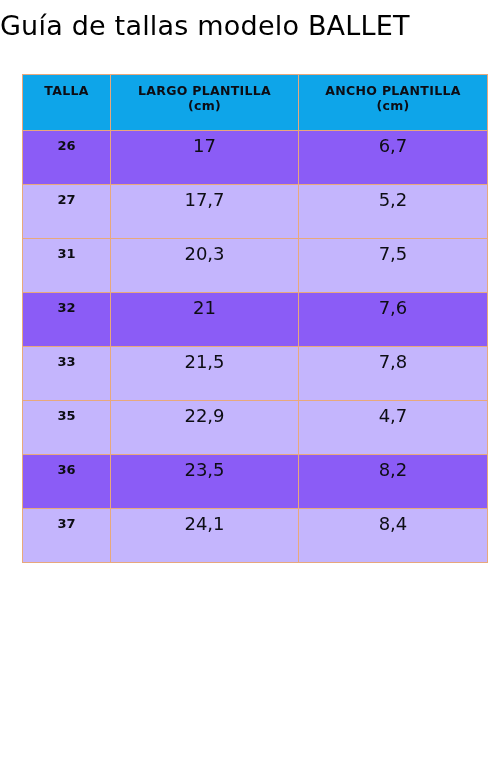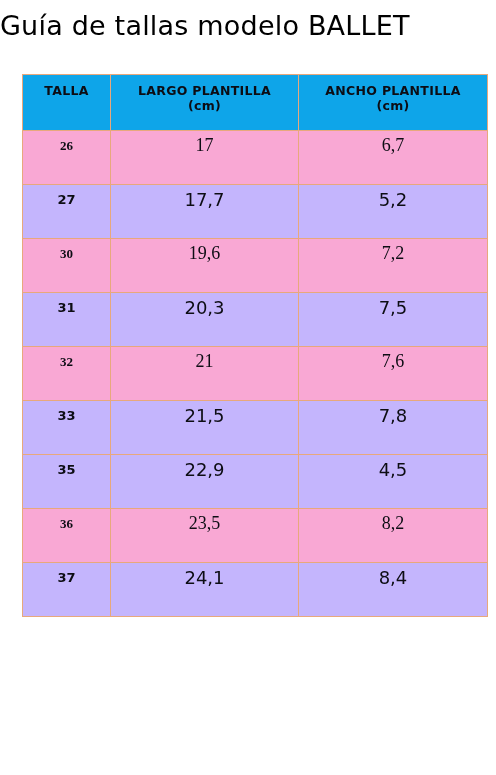--- a/index.html
+++ b/index.html
@@ -76,22 +76,21 @@
     font-weight: 400;
     line-height: 15px;
   }
 
   table.size-table tbody td.talla-cell {
     font-weight: 700;
     font-size: 13px;
   }
 
   table.size-table tbody tr.shaded td {
-    background: #f9a8d4;
-    font-family: Liberation Serif, serif;
+    background: #8b5cf6;
   }
   table.size-table tbody tr.plain td {
     background: #c4b5fd;
   }
 
   .hdr-line2 {
     display: block;
   }
 </style>
 </head>
@@ -127,44 +126,39 @@
           <tr class="shaded">
             <td class="talla-cell">26</td>
             <td>17</td>
             <td>6,7</td>
           </tr>
           <tr class="plain">
             <td class="talla-cell">27</td>
             <td>17,7</td>
             <td>5,2</td>
           </tr>
-          <tr class="shaded">
-            <td class="talla-cell">30</td>
-            <td>19,6</td>
-            <td>7,2</td>
-          </tr>
           <tr class="plain">
             <td class="talla-cell">31</td>
             <td>20,3</td>
             <td>7,5</td>
           </tr>
           <tr class="shaded">
             <td class="talla-cell">32</td>
             <td>21</td>
             <td>7,6</td>
           </tr>
           <tr class="plain">
             <td class="talla-cell">33</td>
             <td>21,5</td>
             <td>7,8</td>
           </tr>
           <tr class="plain">
             <td class="talla-cell">35</td>
             <td>22,9</td>
-            <td>4,5</td>
+            <td>4,7</td>
           </tr>
           <tr class="shaded">
             <td class="talla-cell">36</td>
             <td>23,5</td>
             <td>8,2</td>
           </tr>
           <tr class="plain">
             <td class="talla-cell">37</td>
             <td>24,1</td>
             <td>8,4</td>

